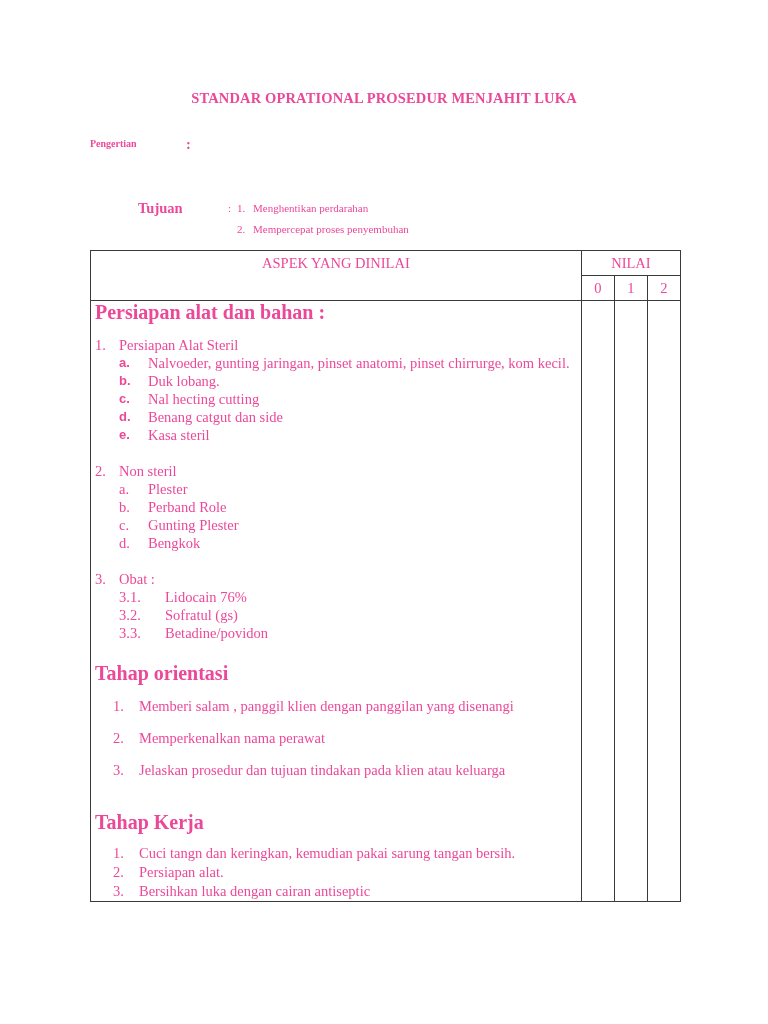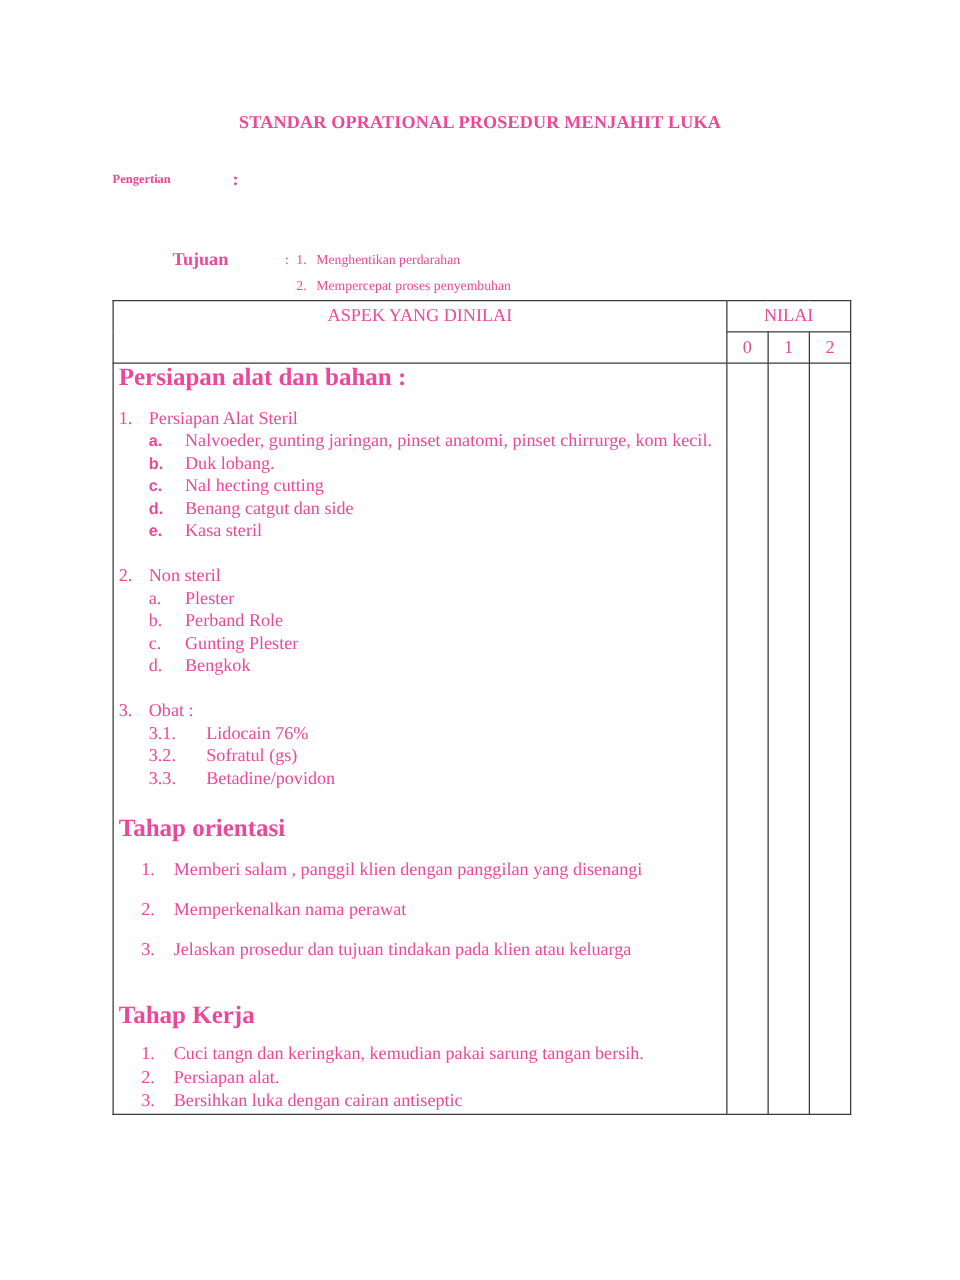--- a/index.html
+++ b/index.html
@@ -96,21 +96,21 @@
   }
   .tujuan-indent {
     display: inline-block;
     width: 9px;
   }
 
   
   .assess-table {
     position: absolute;
     left: 90px;
-    top: 240px;
+    top: 250px;
     width: 591px;
     border-collapse: collapse;
     table-layout: fixed;
   }
   .assess-table td, .assess-table th {
     border: 1px solid #3a3a3a;
     padding: 0;
     vertical-align: top;
     font-weight: normal;
   }

